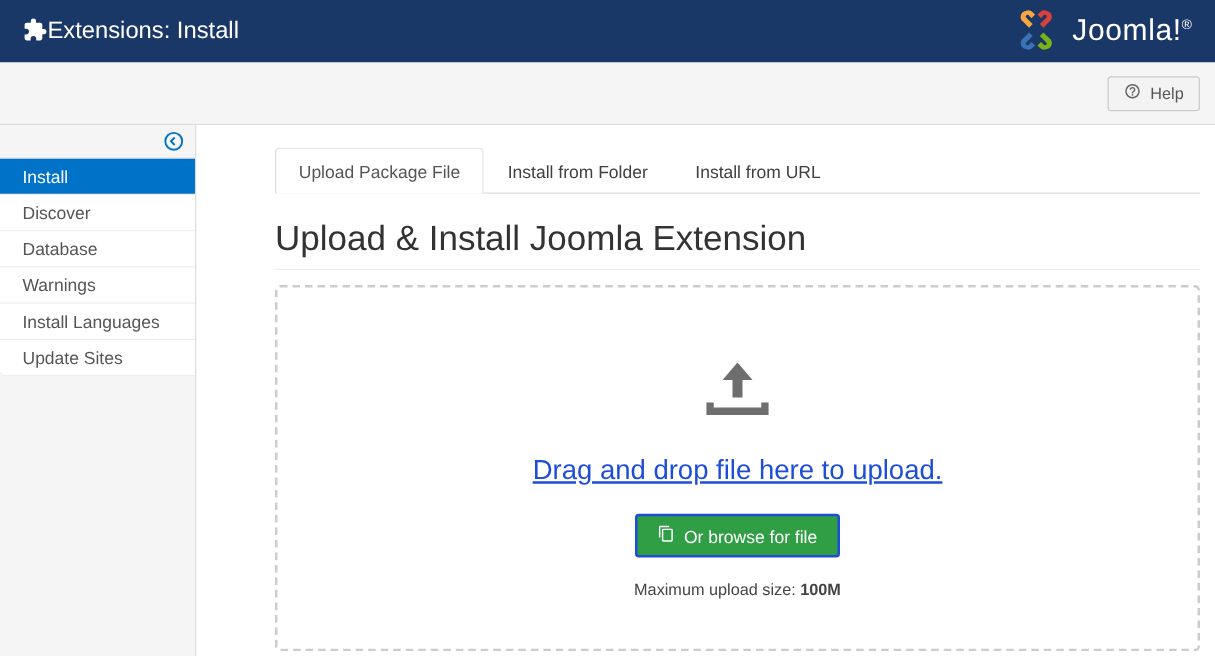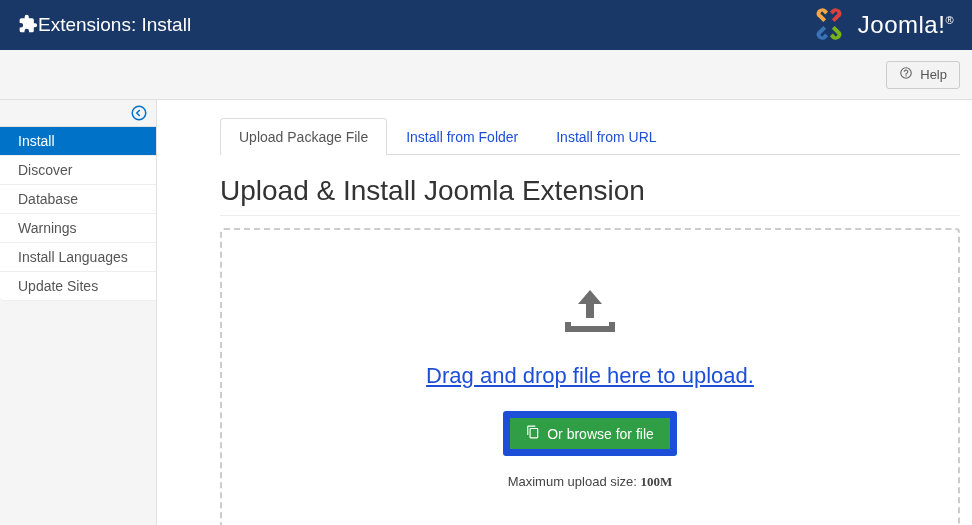--- a/index.html
+++ b/index.html
@@ -23,32 +23,32 @@
 .sidebar { width: 157px; background: #f5f5f5; border-right: 1px solid #e0e0e0; }
 .sidebar-toggle { display: flex; justify-content: flex-end; padding: 4px 8px; border-bottom: 1px solid #e0e0e0; }
 .sidebar-toggle svg { width: 18px; height: 18px; stroke: #0073c9; fill: none; }
 .sidebar-item { display: block; padding: 6px 18px; font-size: 14px; color: #555; cursor: pointer; background: #fff; border-bottom: 1px solid #eee; }
 .sidebar-item.active { background: #0073c9; color: #fff; }
 .sidebar-item:last-child { border-radius: 0 0 0 4px; }
 
 .main { flex: 1; padding: 18px 12px 18px 18px; }
 
 .tabs { display: flex; border-bottom: 1px solid #ddd; }
-.tab { padding: 10px 18px; font-size: 14px; color: #1d4ed8; cursor: pointer; border: 1px solid transparent; border-bottom: none; border-radius: 4px 4px 0 0; margin-bottom: -1px; }
+.tab { padding: 10px 18px; font-size: 14px; color: #404040; cursor: pointer; border: 1px solid transparent; border-bottom: none; border-radius: 4px 4px 0 0; margin-bottom: -1px; }
 .tab.active { color: #555; background: #fff; border-color: #ddd; }
 
 .section-heading { font-size: 28px; font-weight: 400; color: #333; margin: 20px 0 12px 0; padding-bottom: 8px; border-bottom: 1px solid #eee; }
 
 .dropzone { border: 2px dashed #ccc; border-radius: 4px; padding: 60px 20px 40px 20px; text-align: center; }
 .upload-icon svg { width: 50px; height: 42px; fill: #6e6e6e; }
 .drop-text { font-size: 22px; color: #1d4ed8; margin-top: 28px; font-weight: 300; text-decoration: underline; }
-.btn-primary { display: inline-flex; align-items: center; gap: 7px; background: #2f9e44; border: 7px solid #1d4ed8; color: #fff; padding: 7px 16px; border-radius: 3px; font-size: 14px; cursor: pointer; margin-top: 22px; }
+.btn-primary { display: inline-flex; align-items: center; gap: 7px; background: #2f9e44; border: 2px solid #1d4ed8; color: #fff; padding: 7px 16px; border-radius: 3px; font-size: 14px; cursor: pointer; margin-top: 22px; }
 .btn-primary svg { width: 14px; height: 14px; fill: #fff; }
 .max-size { font-size: 13px; color: #444; margin-top: 18px; }
-.max-size strong { font-weight: 700; font-family: Liberation Serif, serif; }
+.max-size strong { font-weight: 700; }
 </style>
 </head>
 <body>
 
 <div class="top-header">
   <div class="top-header-left">
     <span class="page-icon">
       <svg viewBox="0 0 24 24">
           <path d="M20.5 11H19V7a2 2 0 0 0-2-2h-4V3.5a2.5 2.5 0 1 0-5 0V5H4a2 2 0 0 0-2 2v3.8h1.5a2.7 2.7 0 0 1 0 5.4H2V20a2 2 0 0 0 2 2h3.8v-1.5a2.7 2.7 0 0 1 5.4 0V22H17a2 2 0 0 0 2-2v-4h1.5a2.5 2.5 0 0 0 0-5z"></path>
         </svg>

